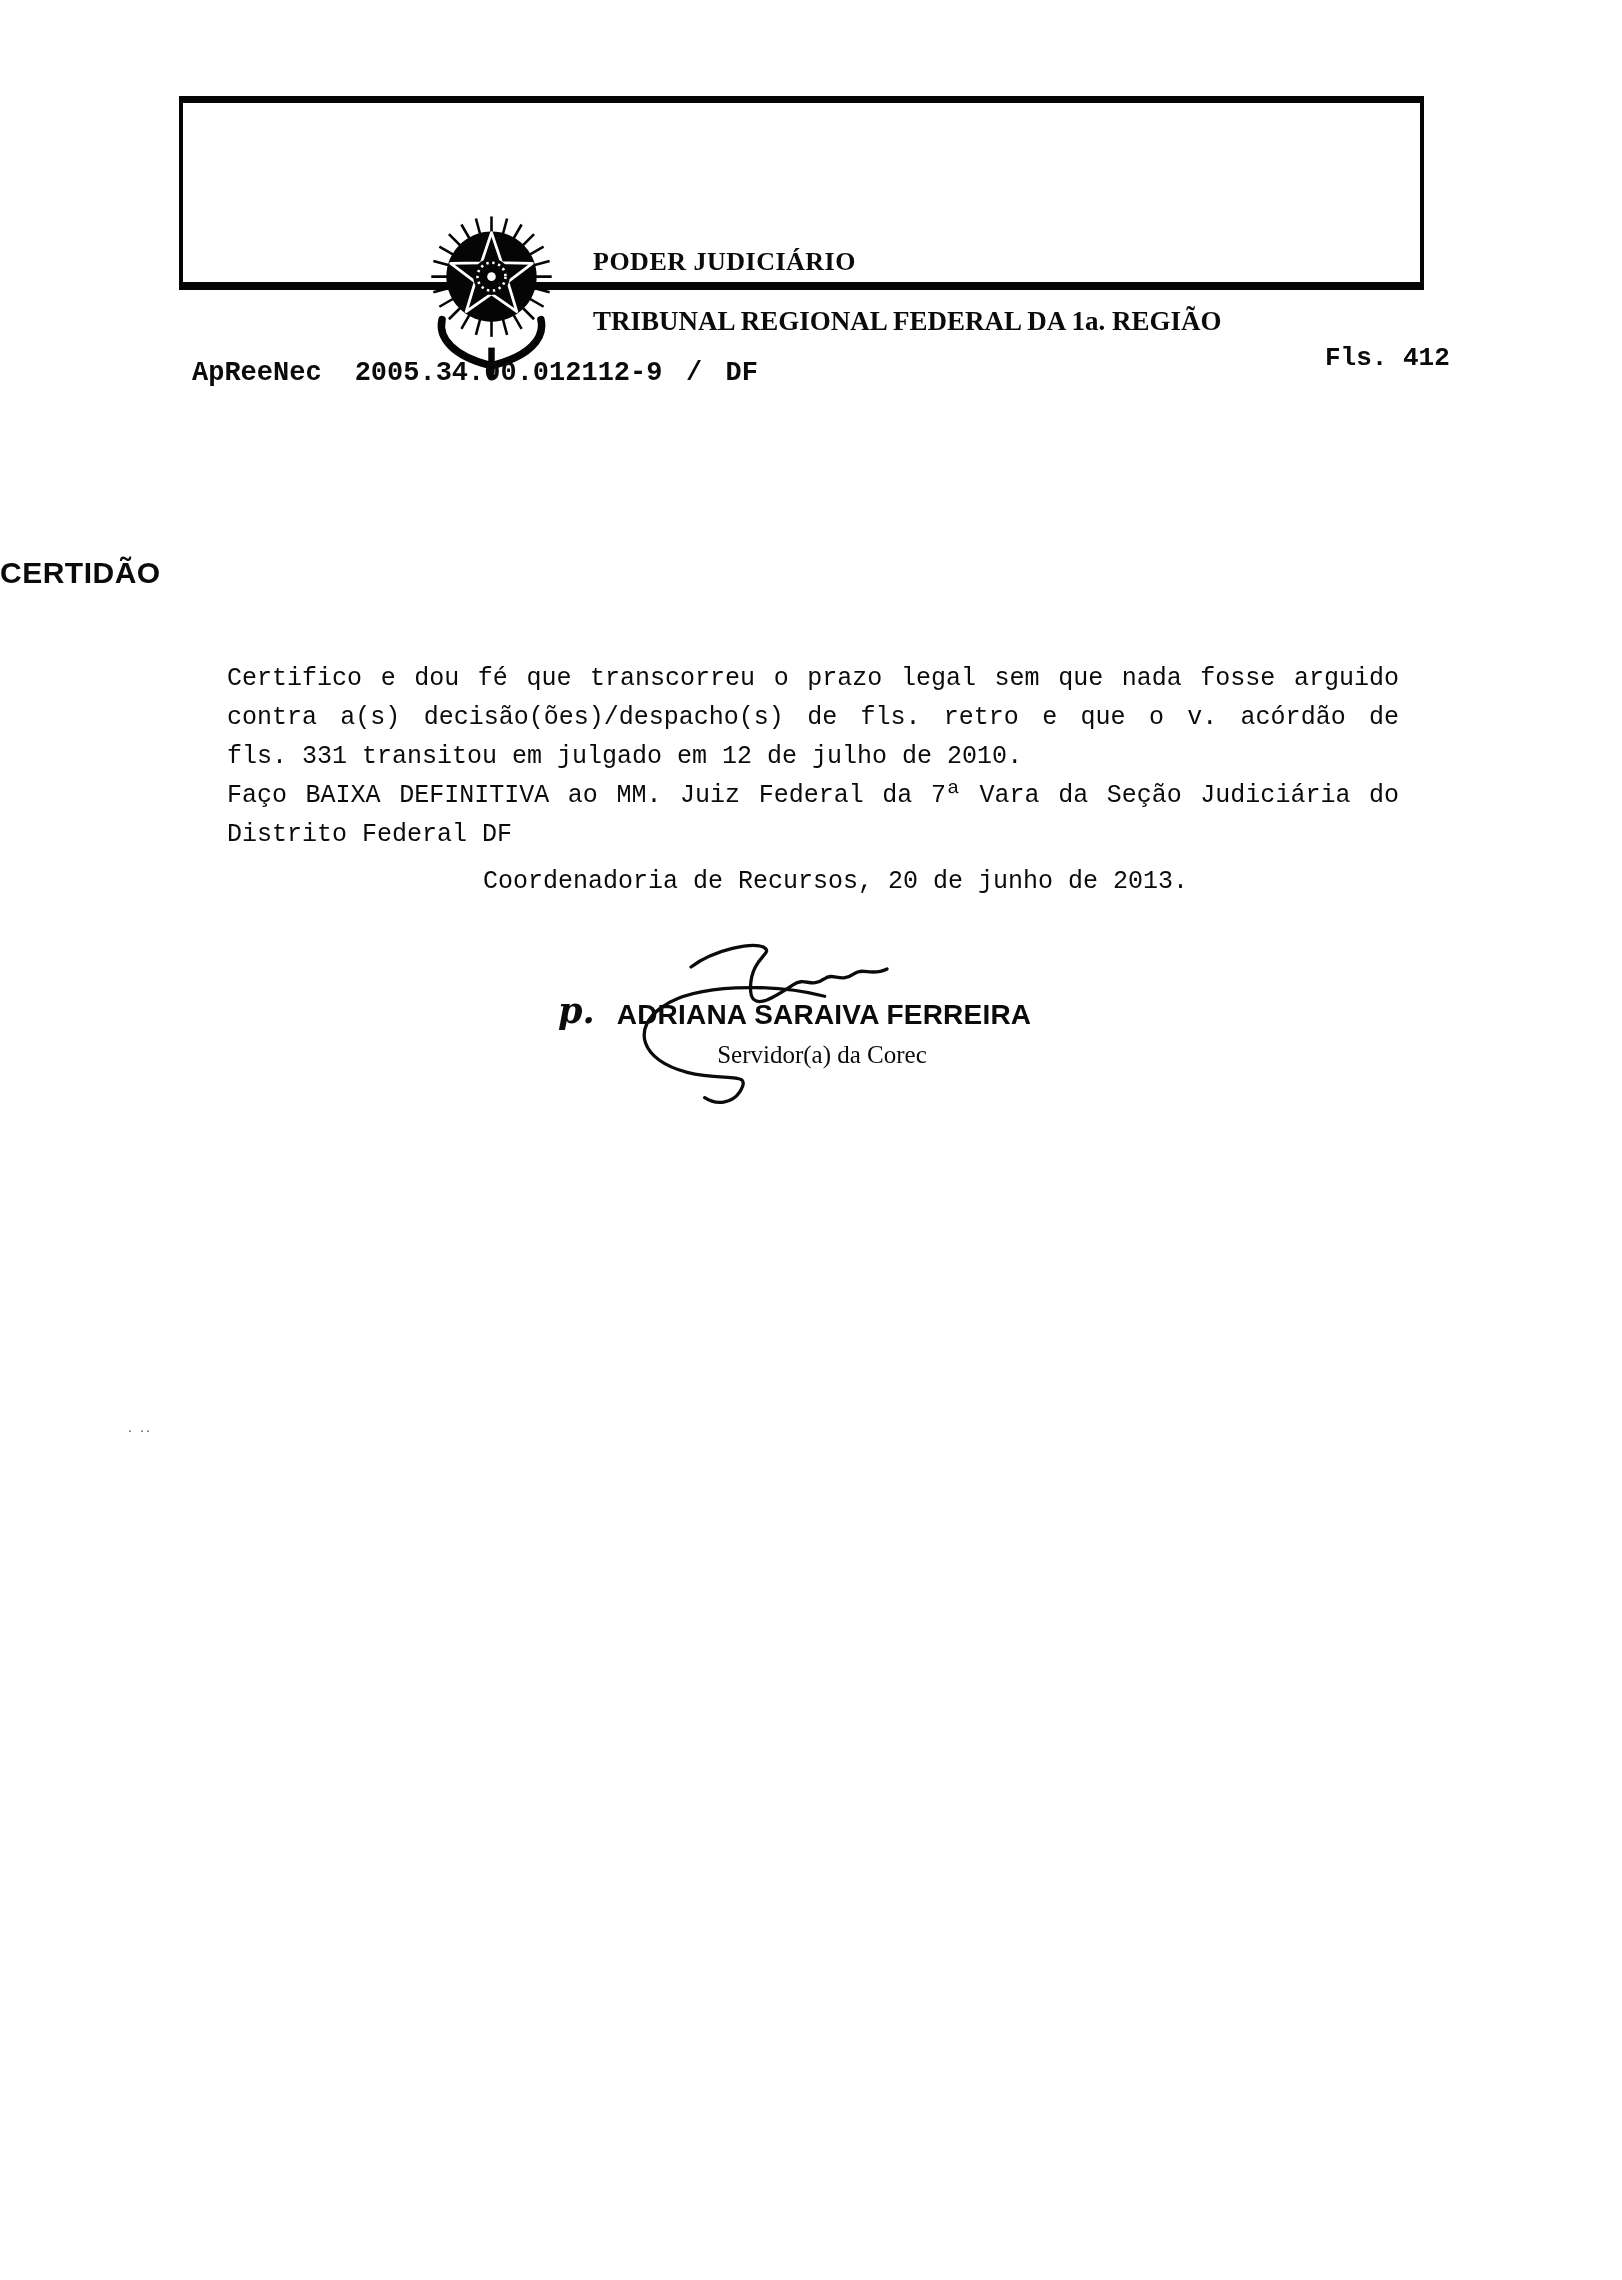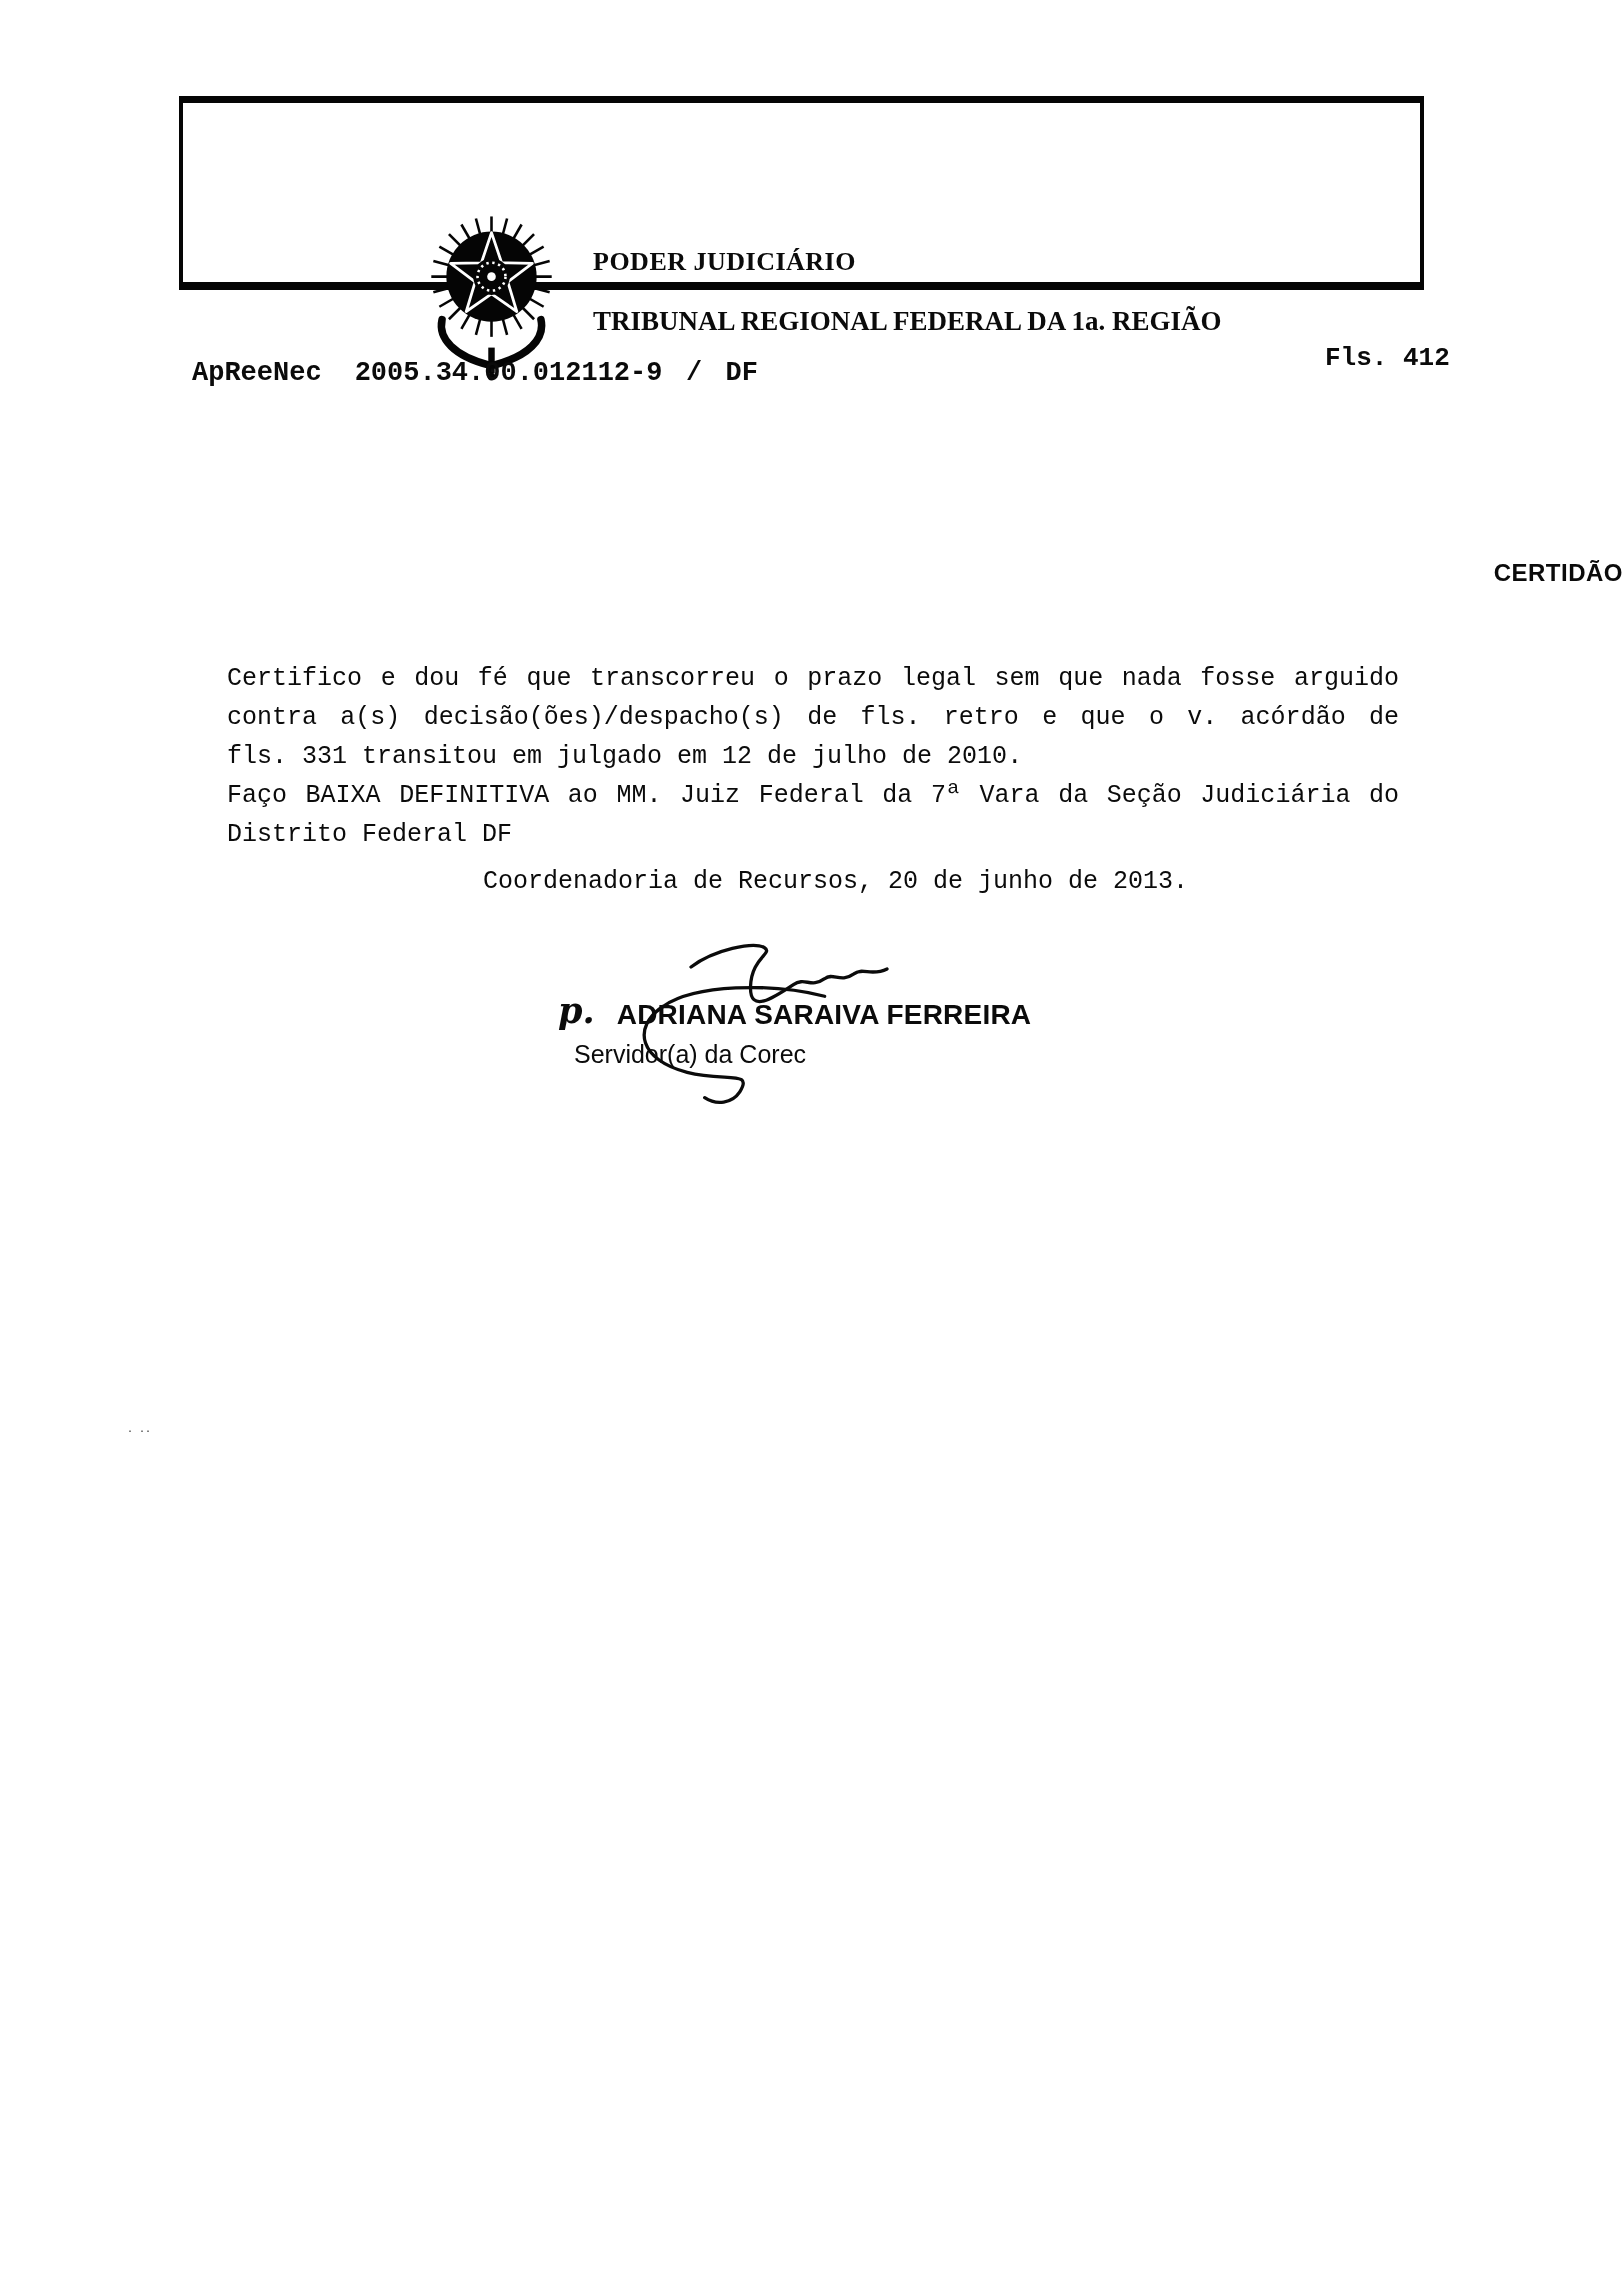--- a/index.html
+++ b/index.html
@@ -34,23 +34,23 @@
   }
   .case-line .num { margin-left:33px;margin-top:28px; }
   .case-line .sep { margin-left:23.4px; }
   .case-line .uf  { margin-left:23.4px;margin-top:14px; }
   .folio {
     position:absolute; left:1297px; top:344px;
     font-size:26px; line-height:28px; font-weight:bold; white-space:nowrap;margin-left:28px;
   }
   
   .doc-title {
-    position:absolute; left:0; top:556px; width:1623px; text-align:right;
+    position:absolute; left:0; top:556px; width:1623px; text-align:left;
     font-family:"Liberation Sans", sans-serif; font-weight:bold;
-    font-size:24px; line-height:33px; letter-spacing:0.5px;
+    font-size:30px; line-height:33px; letter-spacing:0.5px;
   }
   
   .body-text {
     position:absolute; left:227px; top:659px; width:1172px;
     font-size:25px; line-height:39px;
   }
   .bline { white-space:nowrap; }
   .bline.just { white-space:normal; text-align:justify; text-align-last:justify; }
   .date-line { padding-left:256px; margin-top:7.8px; white-space:nowrap; }
   
@@ -58,22 +58,22 @@
     position:absolute; left:558px; top:991px;
     font-family:"DejaVu Serif", serif; font-style:italic; font-weight:bold;
     font-size:35px; line-height:39px;
   }
   .sig-name {
     position:absolute; left:546px; top:998px; width:556px; text-align:center;
     font-family:"Liberation Sans", sans-serif; font-weight:bold;
     font-size:28px; line-height:33px; letter-spacing:0.2px; white-space:nowrap;
   }
   .sig-role {
-    position:absolute; left:574px; top:1040px; width:556px; 
-    font-family:Liberation Sans, sans-serif;
+    position:absolute; left:544px; top:1040px; width:556px; text-align:center;
+    font-family:Liberation Serif, serif;
     font-size:25px; line-height:29px; white-space:nowrap;
   }
   .sig-squiggle { position:absolute; left:605px; top:928px; width:410px; height:195px; }
   
   .margin-artifact {
     position:absolute; left:128px; top:1422px;
     font-size:12.7px; line-height:12.7px; color:#444; letter-spacing:2px;
     font-family:"DejaVu Sans", sans-serif;
   }
 </style>

